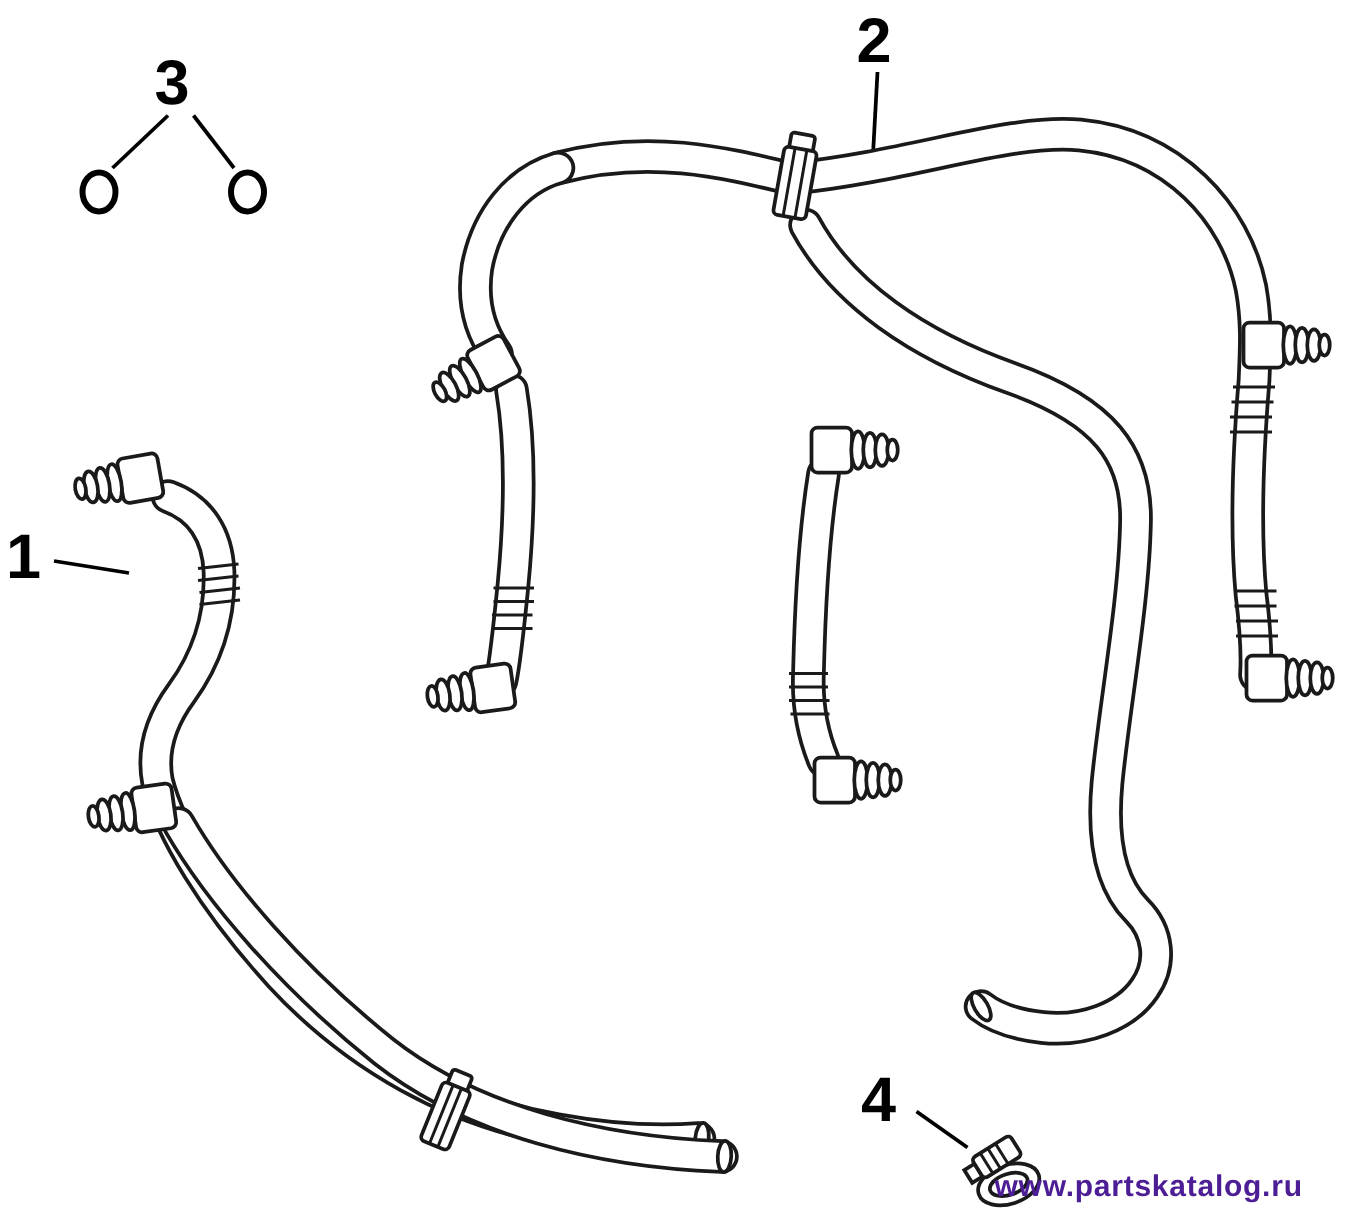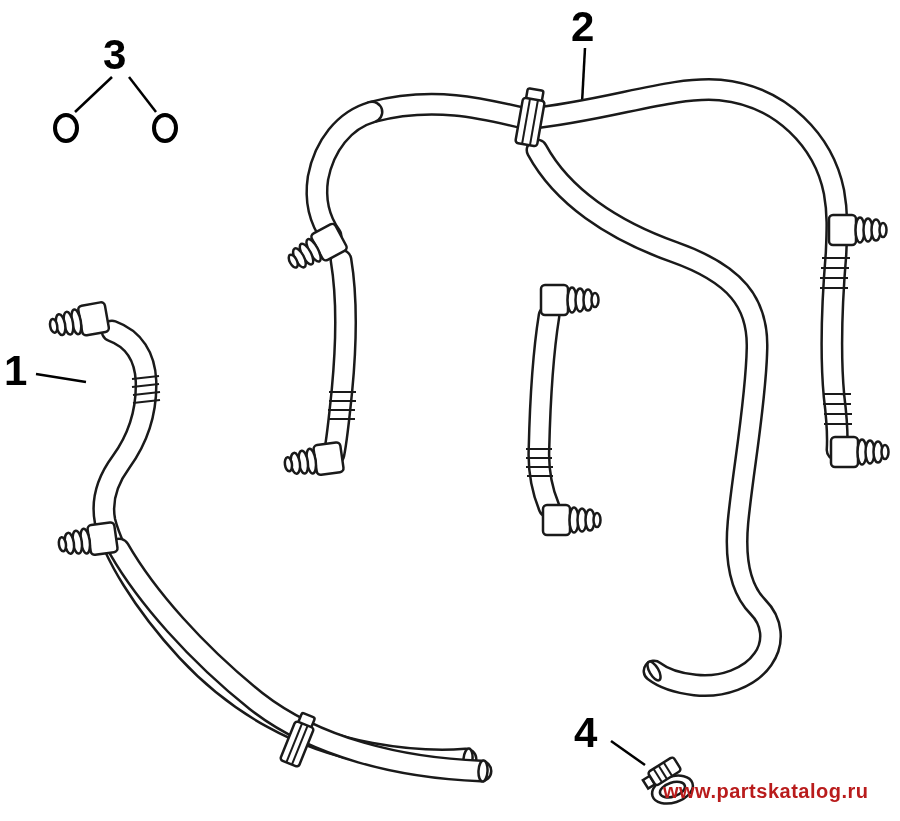--- a/index.html
+++ b/index.html
@@ -9,21 +9,21 @@
     position:relative; width:900px; height:821px;
     background:#ffffff; overflow:hidden;
   }
   .stage svg { position:absolute; left:0; top:0; }
   .callout {
     position:absolute; font-weight:bold; font-size:42px; line-height:1;
     color:#000; font-family:"Liberation Sans", sans-serif; user-select:none;
   }
   .watermark {
     position:absolute; left:663px; top:780px;
-    font-size:20px; font-weight:bold; color:#b91c1c;
+    font-size:20px; font-weight:bold; color:#4c1d95;
     font-family:"Liberation Sans", sans-serif; letter-spacing:0.5px;
   }
   .tube-o { fill:none; stroke:#1a1a1a; stroke-width:23; stroke-linecap:round; }
   .tube-i { fill:none; stroke:#ffffff; stroke-width:18; stroke-linecap:round; }
   .ln   { stroke:#000; stroke-width:2.5; fill:none; }
   .tick { stroke:#1a1a1a; stroke-width:2; fill:none; }
   .fitp { fill:#ffffff; stroke:#1a1a1a; stroke-width:2.5; }
   .cap  { fill:#ffffff; stroke:#1a1a1a; stroke-width:2.5; }
 </style>
 </head>

